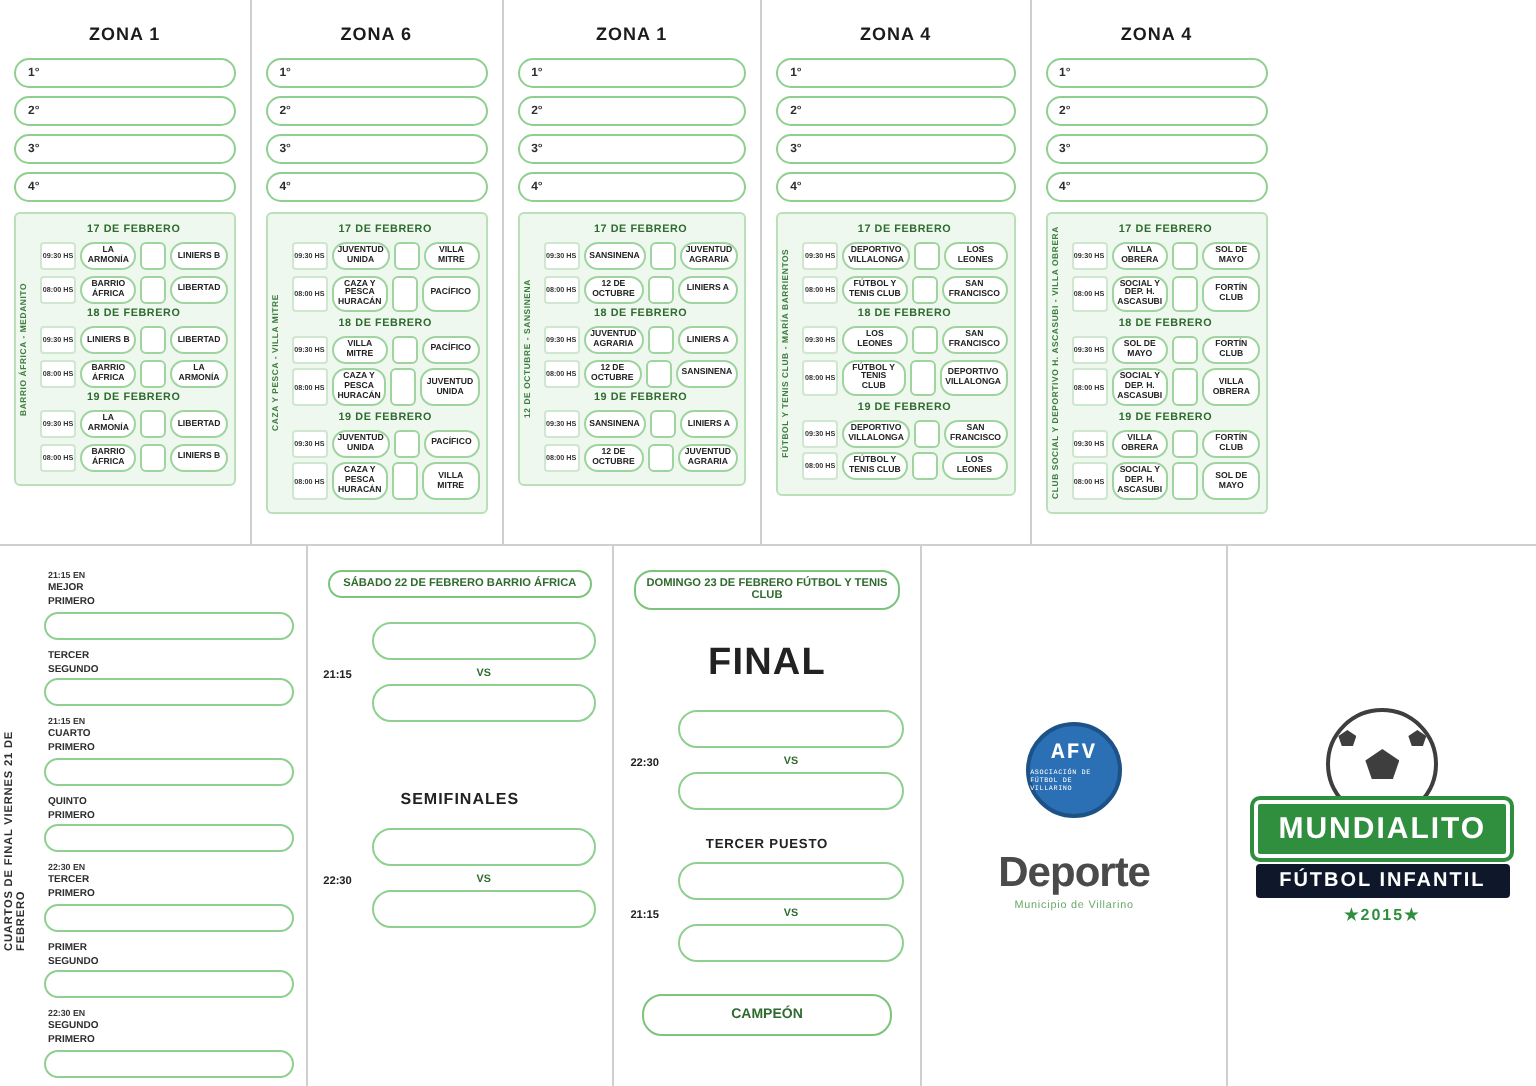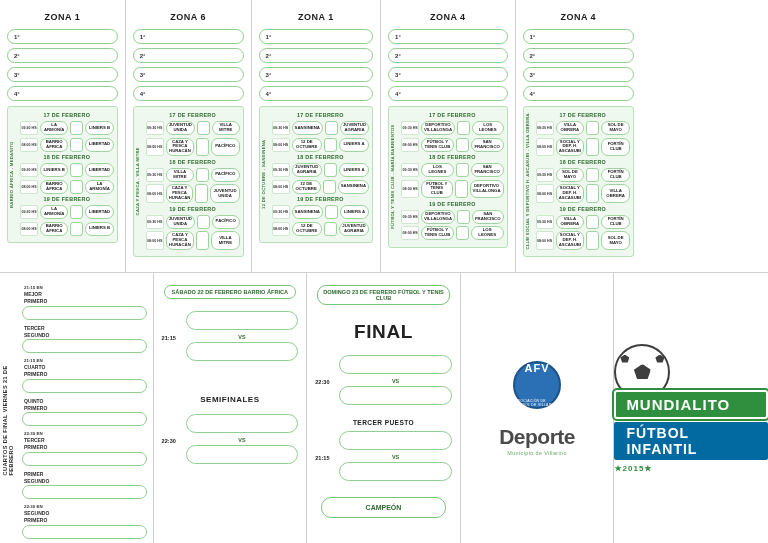--- a/index.html
+++ b/index.html
@@ -102,49 +102,49 @@
     text-align:center;font-size:6.6px;font-weight:bold;color:#222;letter-spacing:.4px;
     margin:10px 0 5px 0;
   }
   .champ{
     border:1.4px solid #7cc47c;border-radius:10px;text-align:center;
     font-size:7px;font-weight:bold;color:#2f6b2f;padding:6px 0;margin:12px 6px 0 6px;background:#fff;
   }
   .logo-col{display:flex;flex-direction:column;align-items:center;justify-content:center;height:270px;}
   .afv{
     width:44px;height:44px;border-radius:50%;background:#2b6fb5;
-    display:flex;flex-direction:column;align-items:center;justify-content:space-between;
-    color:#fff;border:2px solid #1d5287;margin-bottom:16px;
+    display:flex;flex-direction:column;align-items:center;justify-content:center;
+    color:#fff;border:2px solid #1d5287;margin-bottom:16px;font-family:Liberation Mono, monospace;
   }
   .afv b{font-size:11px;letter-spacing:1px;line-height:1;}
   .afv span{font-size:3.4px;letter-spacing:.3px;margin-top:2px;}
   .deporte{font-size:21px;font-weight:bold;color:#4a4a4a;letter-spacing:-.5px;}
   .muni{font-size:5.4px;color:#6aa96a;letter-spacing:.4px;margin-top:1px;}
-  .mundi{display:flex;flex-direction:column;justify-content:center;height:270px;}
+  .mundi{display:flex;flex-direction:column;align-items:center;justify-content:center;height:270px;}
   .ball{
     width:52px;height:52px;border-radius:50%;background:#fff;border:2px solid #3e3e3e;
     position:relative;margin-bottom:-10px;
   }
   .ball:before{
     content:"";position:absolute;left:50%;top:50%;width:17px;height:15px;
     transform:translate(-50%,-50%);background:#3e3e3e;
     clip-path:polygon(50% 0,100% 38%,81% 100%,19% 100%,0 38%);
   }
   .ball .p1,.ball .p2,.ball .p3{position:absolute;background:#3e3e3e;width:9px;height:8px;
     clip-path:polygon(50% 0,100% 38%,81% 100%,19% 100%,0 38%);}
   .ball .p1{left:4px;top:9px;}
   .ball .p2{right:4px;top:9px;}
   .ball .p3{left:21px;bottom:2px;}
   .mword{
     background:#2f8f3f;color:#fff;font-size:15px;font-weight:bold;letter-spacing:1px;
     padding:4px 10px;border-radius:3px;border:2px solid #fff;box-shadow:0 0 0 2px #2f8f3f;
     position:relative;z-index:2;
   }
   .sub1{
-    background:#0369a1;color:#fff;font-size:14px;font-weight:bold;letter-spacing:1px;
+    background:#0f172a;color:#fff;font-size:10px;font-weight:bold;letter-spacing:1px;
     padding:3px 12px;margin-top:3px;border-radius:2px;
   }
   .sub2{
     color:#2f8f3f;font-size:8px;font-weight:bold;letter-spacing:1px;margin-top:4px;
   }
 </style>
 </head>
 <body>
 
 <div class="sheet">

